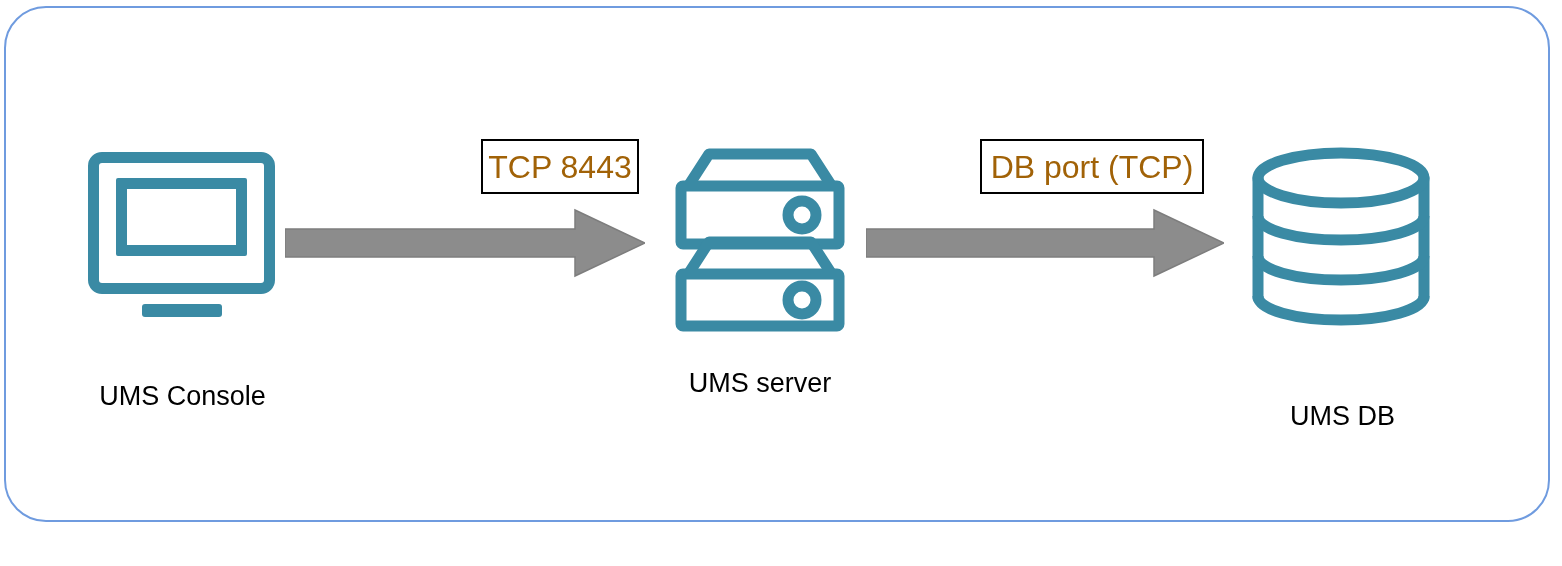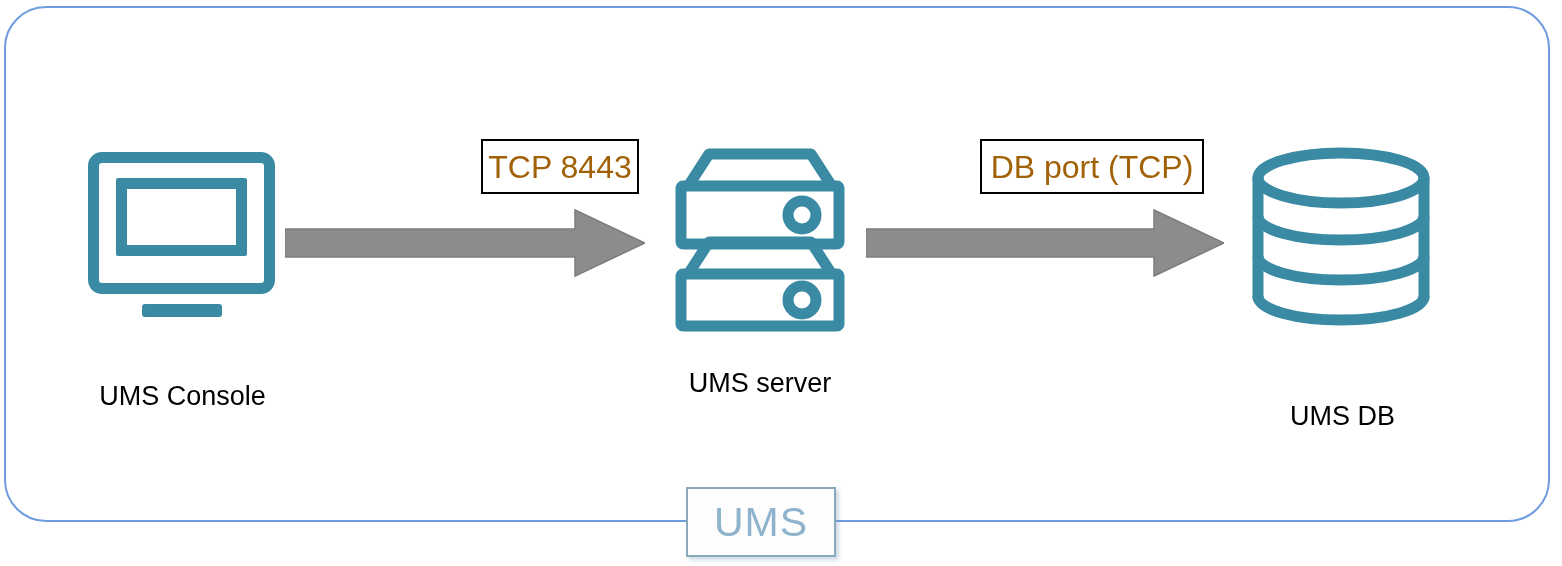--- a/index.html
+++ b/index.html
@@ -207,15 +207,14 @@
 
         <path d="M12 70 C12 84 50 94 95 94 C140 94 178 84 178 70" fill="none" stroke="#3a8aa4" stroke-width="11"></path>
         <path d="M12 110 C12 124 50 134 95 134 C140 134 178 124 178 110" fill="none" stroke="#3a8aa4" stroke-width="11"></path>
 
         <path d="M12 150 C12 164 50 174 95 174 C140 174 178 164 178 150" fill="none" stroke="#3a8aa4" stroke-width="11"></path>
       </svg>
     </div>
     <div class="node-label" style="left:1225px; top:403px; width:235px;">UMS DB</div>
   </div>
 
-  <div class="ums-badge">UMS</div>
 
 </div>
 
 </body></html>

